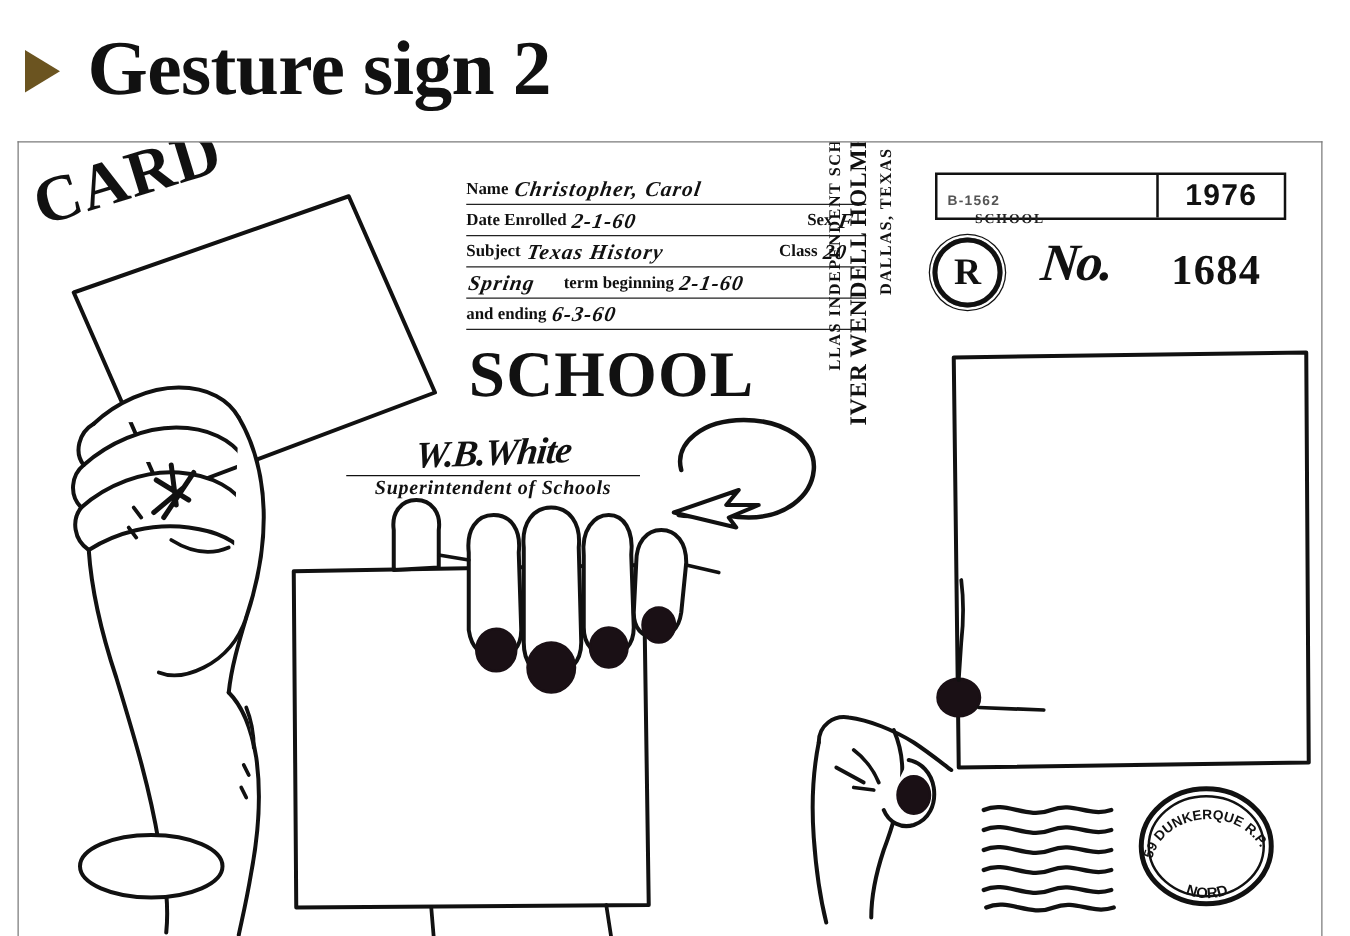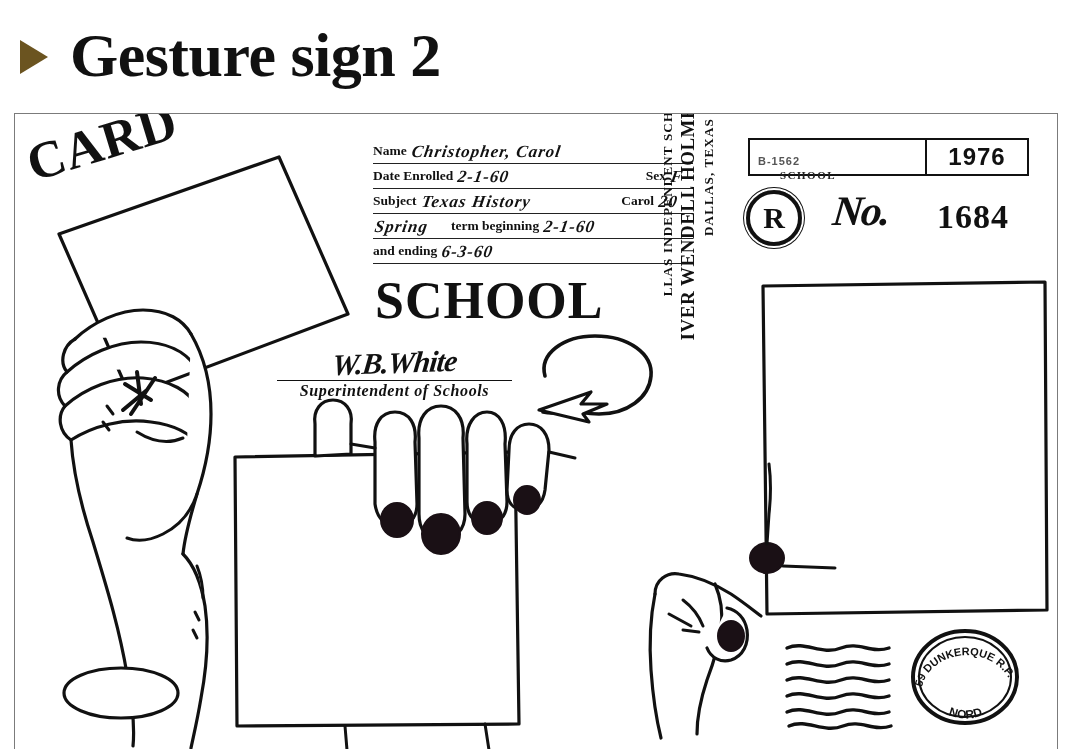--- a/index.html
+++ b/index.html
@@ -403,21 +403,21 @@
     </div>
     <div class="form-row">
       <span class="fl">Date Enrolled</span>
       <span class="fv">2-1-60</span>
       <span class="fl tight">Sex</span>
       <span class="fv narrow" style="min-width:24px">F</span>
     </div>
     <div class="form-row">
       <span class="fl">Subject</span>
       <span class="fv">Texas History</span>
-      <span class="fl tight">Carol</span>
+      <span class="fl tight">Class</span>
       <span class="fv narrow" style="min-width:36px">20</span>
     </div>
     <div class="form-row">
       <span class="fv narrow" style="min-width:74px">Spring</span>
       <span class="fl tight">term beginning</span>
       <span class="fv">2-1-60</span>
     </div>
     <div class="form-row">
       <span class="fl">and ending</span>
       <span class="fv">6-3-60</span>

